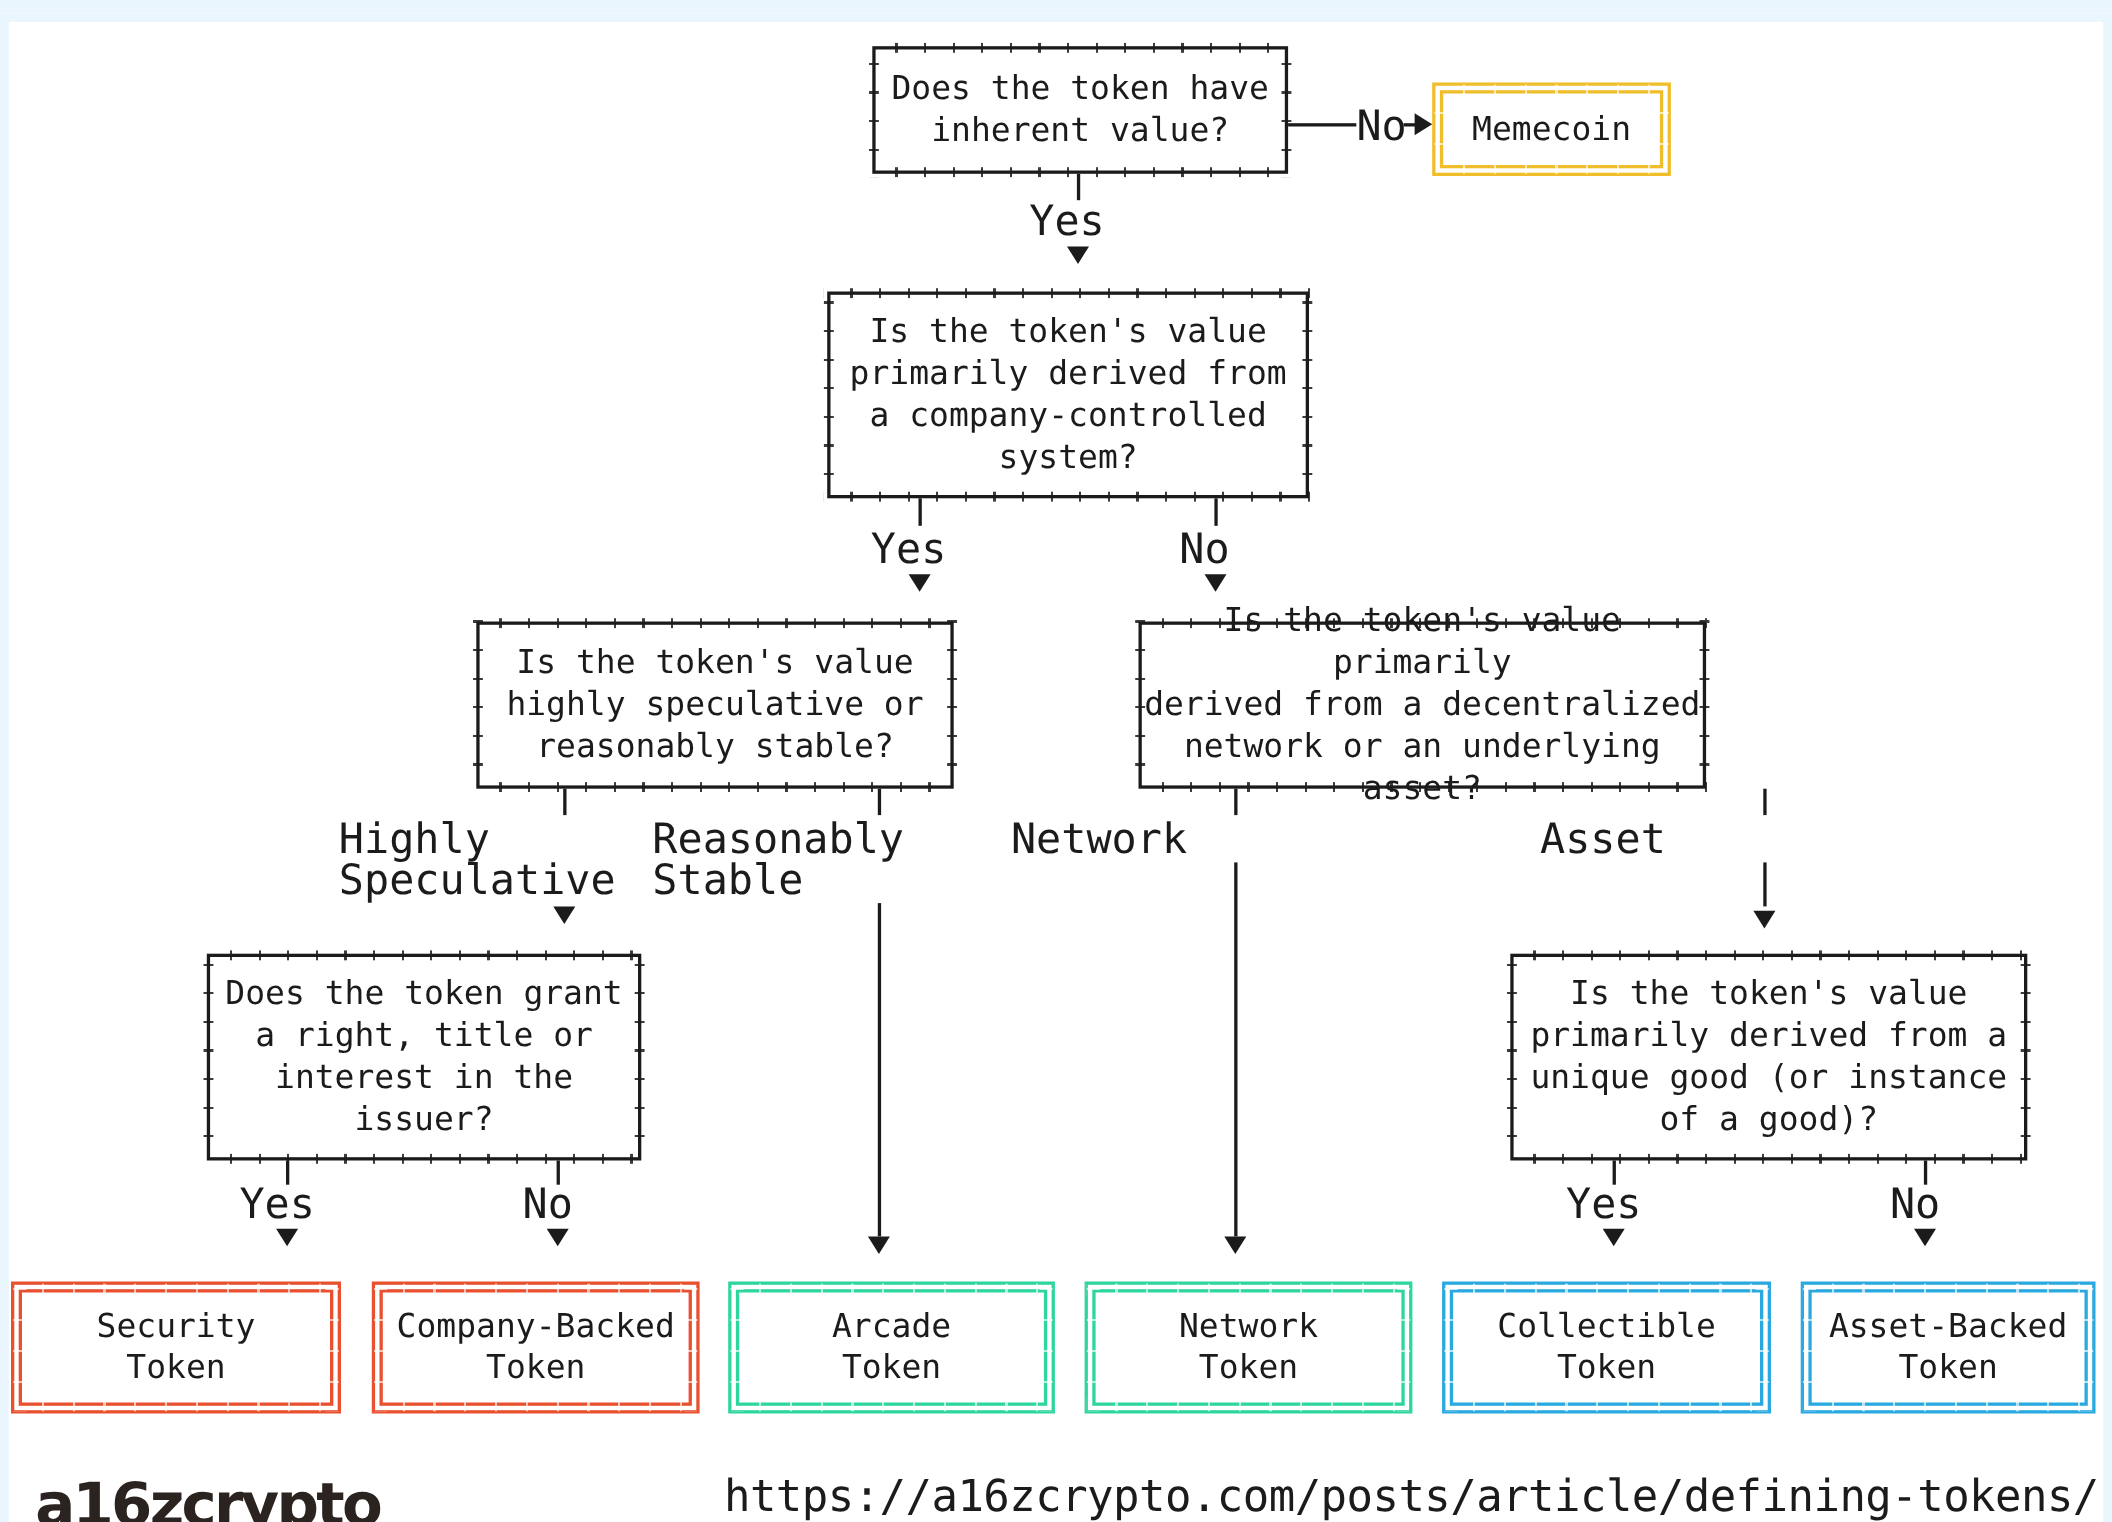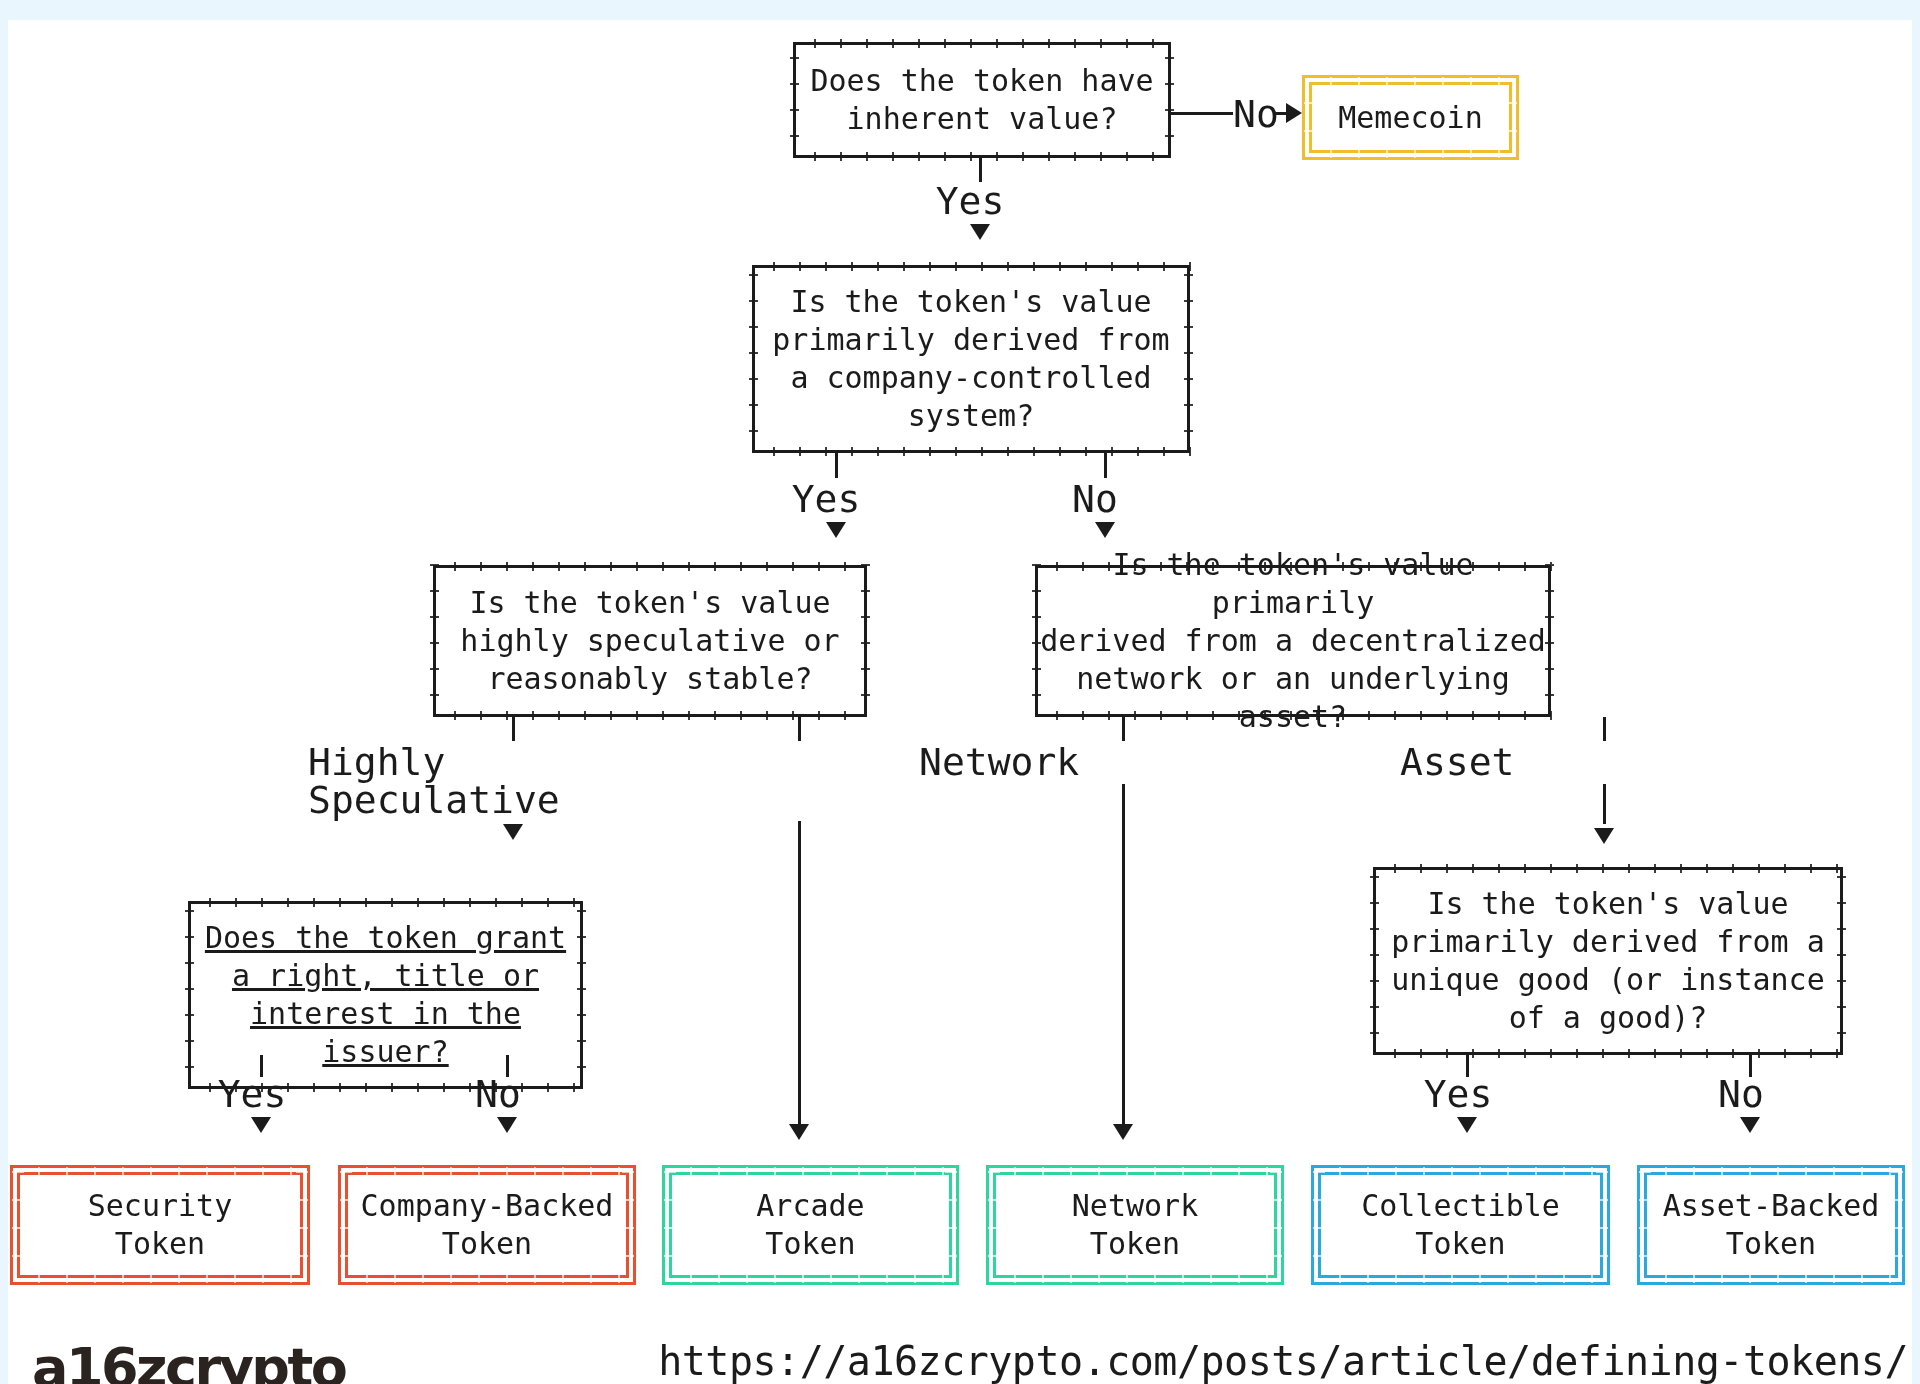--- a/index.html
+++ b/index.html
@@ -118,34 +118,36 @@
   <div class="qbox stitch" style="left:1035px; top:553px; width:516px; height:152px;">Is the token's value primarily
 derived from a decentralized
 network or an underlying asset?</div>
 
   <div class="vline" style="left:512px; top:705px; height:24px;"></div>
   <div class="lbl r" style="left:308px; top:731px; width:220px;">Highly
 Speculative</div>
   <div class="ad" style="left:503px; top:812px;"></div>
 
   <div class="vline" style="left:798px; top:705px; height:24px;"></div>
+  <div class="lbl r" style="left:593px; top:731px; width:220px;">Reasonably
+Stable</div>
   <div class="vline" style="left:798px; top:809px; height:303px;"></div>
   <div class="ad" style="left:789px; top:1112px;"></div>
 
   <div class="vline" style="left:1122px; top:705px; height:24px;"></div>
   <div class="lbl r" style="left:919px; top:731px; width:220px;">Network</div>
   <div class="vline" style="left:1122px; top:772px; height:340px;"></div>
   <div class="ad" style="left:1113px; top:1112px;"></div>
 
   <div class="vline" style="left:1603px; top:705px; height:24px;"></div>
   <div class="lbl r" style="left:1400px; top:731px; width:220px;">Asset</div>
   <div class="vline" style="left:1603px; top:772px; height:40px;"></div>
   <div class="ad" style="left:1594px; top:816px;"></div>
 
-  <div class="qbox stitch" style="left:188px; top:889px; width:395px; height:188px;text-decoration:underline;">Does the token grant
+  <div class="qbox stitch" style="left:188px; top:855px; width:395px; height:188px;">Does the token grant
 a right, title or
 interest in the
 issuer?</div>
   <div class="qbox stitch" style="left:1373px; top:855px; width:470px; height:188px;">Is the token's value
 primarily derived from a
 unique good (or instance
 of a good)?</div>
 
   <div class="vline" style="left:260px; top:1043px; height:22px;"></div>
   <div class="lbl c" style="left:207px; top:1063px; width:90px;">Yes</div>

